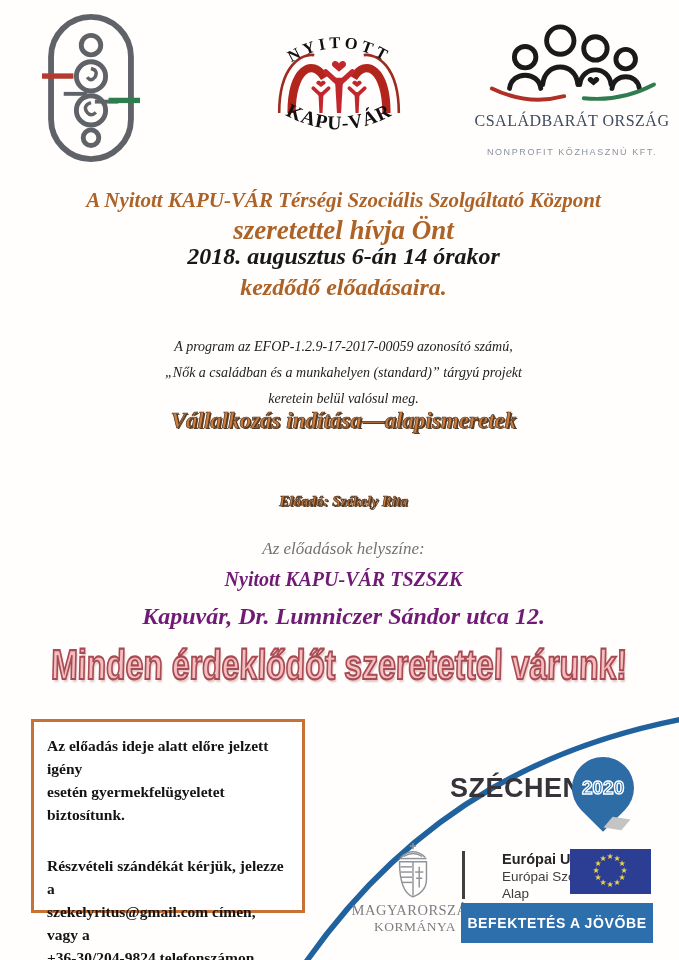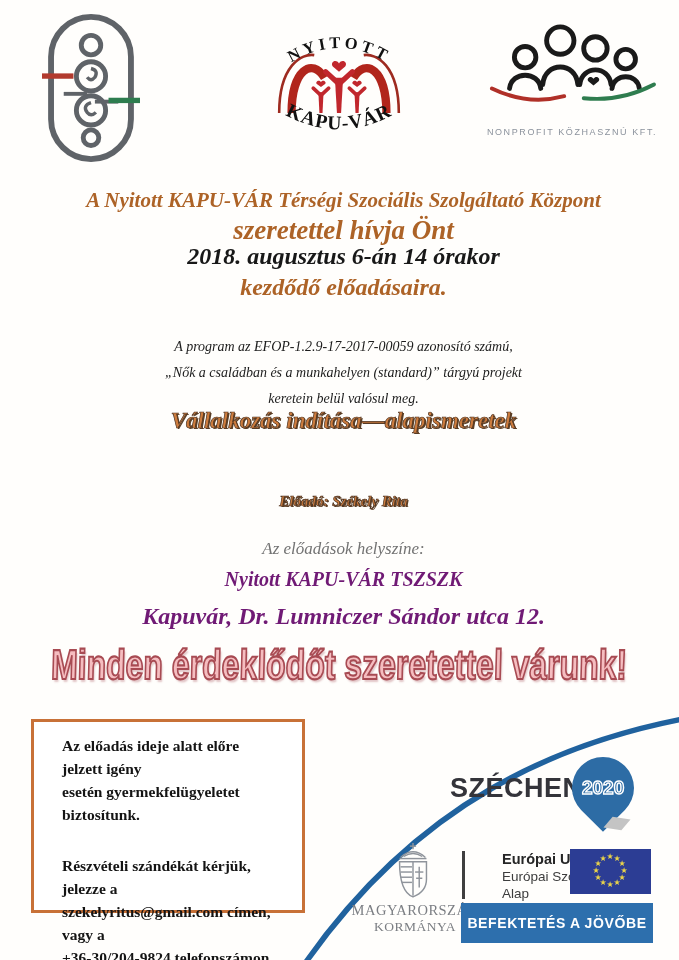--- a/index.html
+++ b/index.html
@@ -48,21 +48,21 @@
     font-family:"Liberation Sans",sans-serif; font-weight:bold; font-size:40px;
     color:#f5bdc0; -webkit-text-stroke:2px #a84b53;
     text-shadow:2px 3px 2px rgba(160,70,80,.30);
     transform:scale(.8,1.05) skewX(-2deg); white-space:nowrap;
   }
 
   
   .info-box {
     left:31px; top:719px; width:274px; height:194px;
     border:3px solid #c87137; background:#fff;
-    padding:12px 28px; color:#141414;
+    padding:12px 13px; color:#141414;
     font-size:15.5px; font-weight:bold; line-height:23px;
   }
   .info-box .p2 { margin-top:28px; }
 
   
   .arc-svg { left:0; top:0; width:679px; height:960px; pointer-events:none; }
 
   .szechenyi-text {
     left:450px; top:773px; font-family:"Liberation Sans",sans-serif;
     font-weight:bold; font-size:27px; letter-spacing:.5px; color:#34343a;
@@ -168,20 +168,21 @@
         <path d="M70 62 C 72 38 104 38 106 62"></path>
         <circle cx="124" cy="25" r="12"></circle>
         <path d="M108 62 C 110 42 138 42 140 62"></path>
         <circle cx="155" cy="36" r="10"></circle>
         <path d="M141 66 C 143 50 167 50 169 66"></path>
       </g>
       <path d="M122 56 c-3-4 -8 0 -5 3 l5 4 5-4 c3-3 -2-7 -5-3z" fill="#1a1a1a"></path>
       <path d="M18 66 Q 55 84 92 74" fill="none" stroke="#b03028" stroke-width="4" stroke-linecap="round"></path>
       <path d="M112 76 Q 150 80 184 62" fill="none" stroke="#2f7d4f" stroke-width="4" stroke-linecap="round"></path>
     </svg>
+    <div class="csal-title">CSALÁDBARÁT ORSZÁG</div>
     <div class="csal-sub">NONPROFIT KÖZHASZNÚ KFT.</div>
   </div>
 
   <div class="cline brown t-line1">A Nyitott KAPU-VÁR Térségi Szociális Szolgáltató Központ</div>
   <div class="cline brown t-line2">szeretettel hívja Önt</div>
   <div class="cline t-date">2018. augusztus 6-án 14 órakor</div>
   <div class="cline brown t-close">kezdődő előadásaira.</div>
 
   <div class="cline t-program pre">A program az EFOP-1.2.9-17-2017-00059 azonosító számú,
 „Nők a családban és a munkahelyen (standard)” tárgyú projekt

